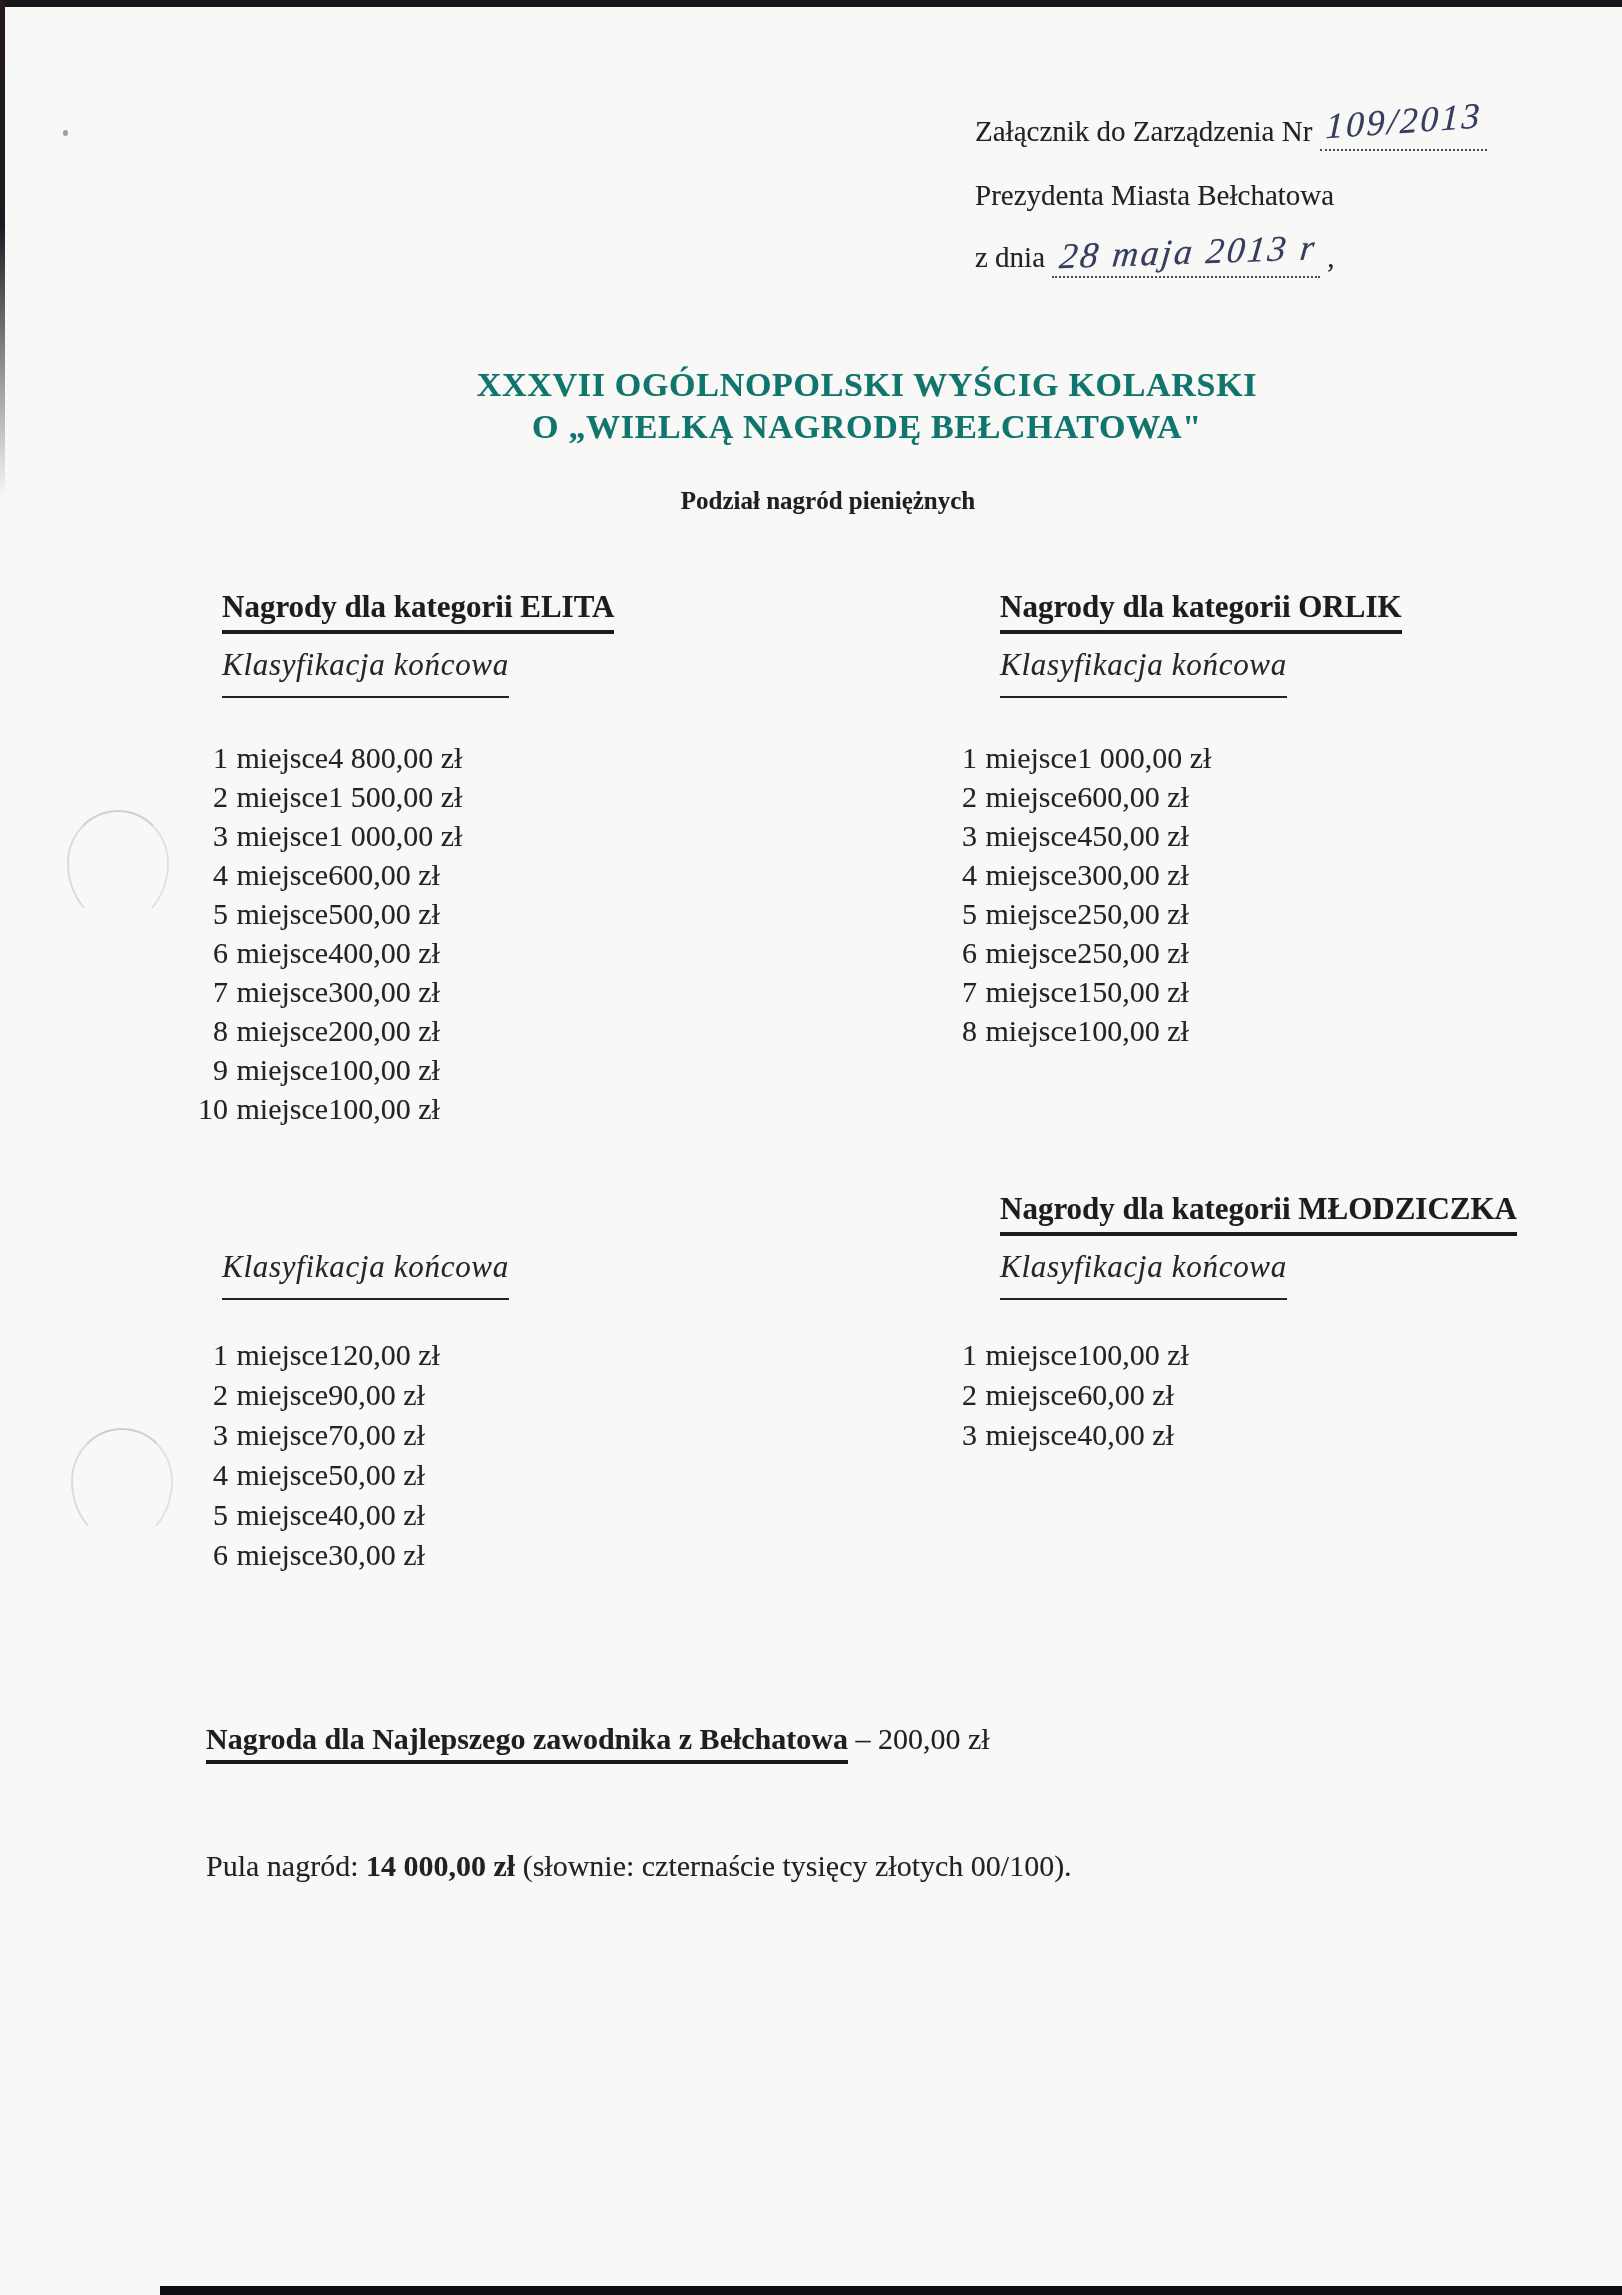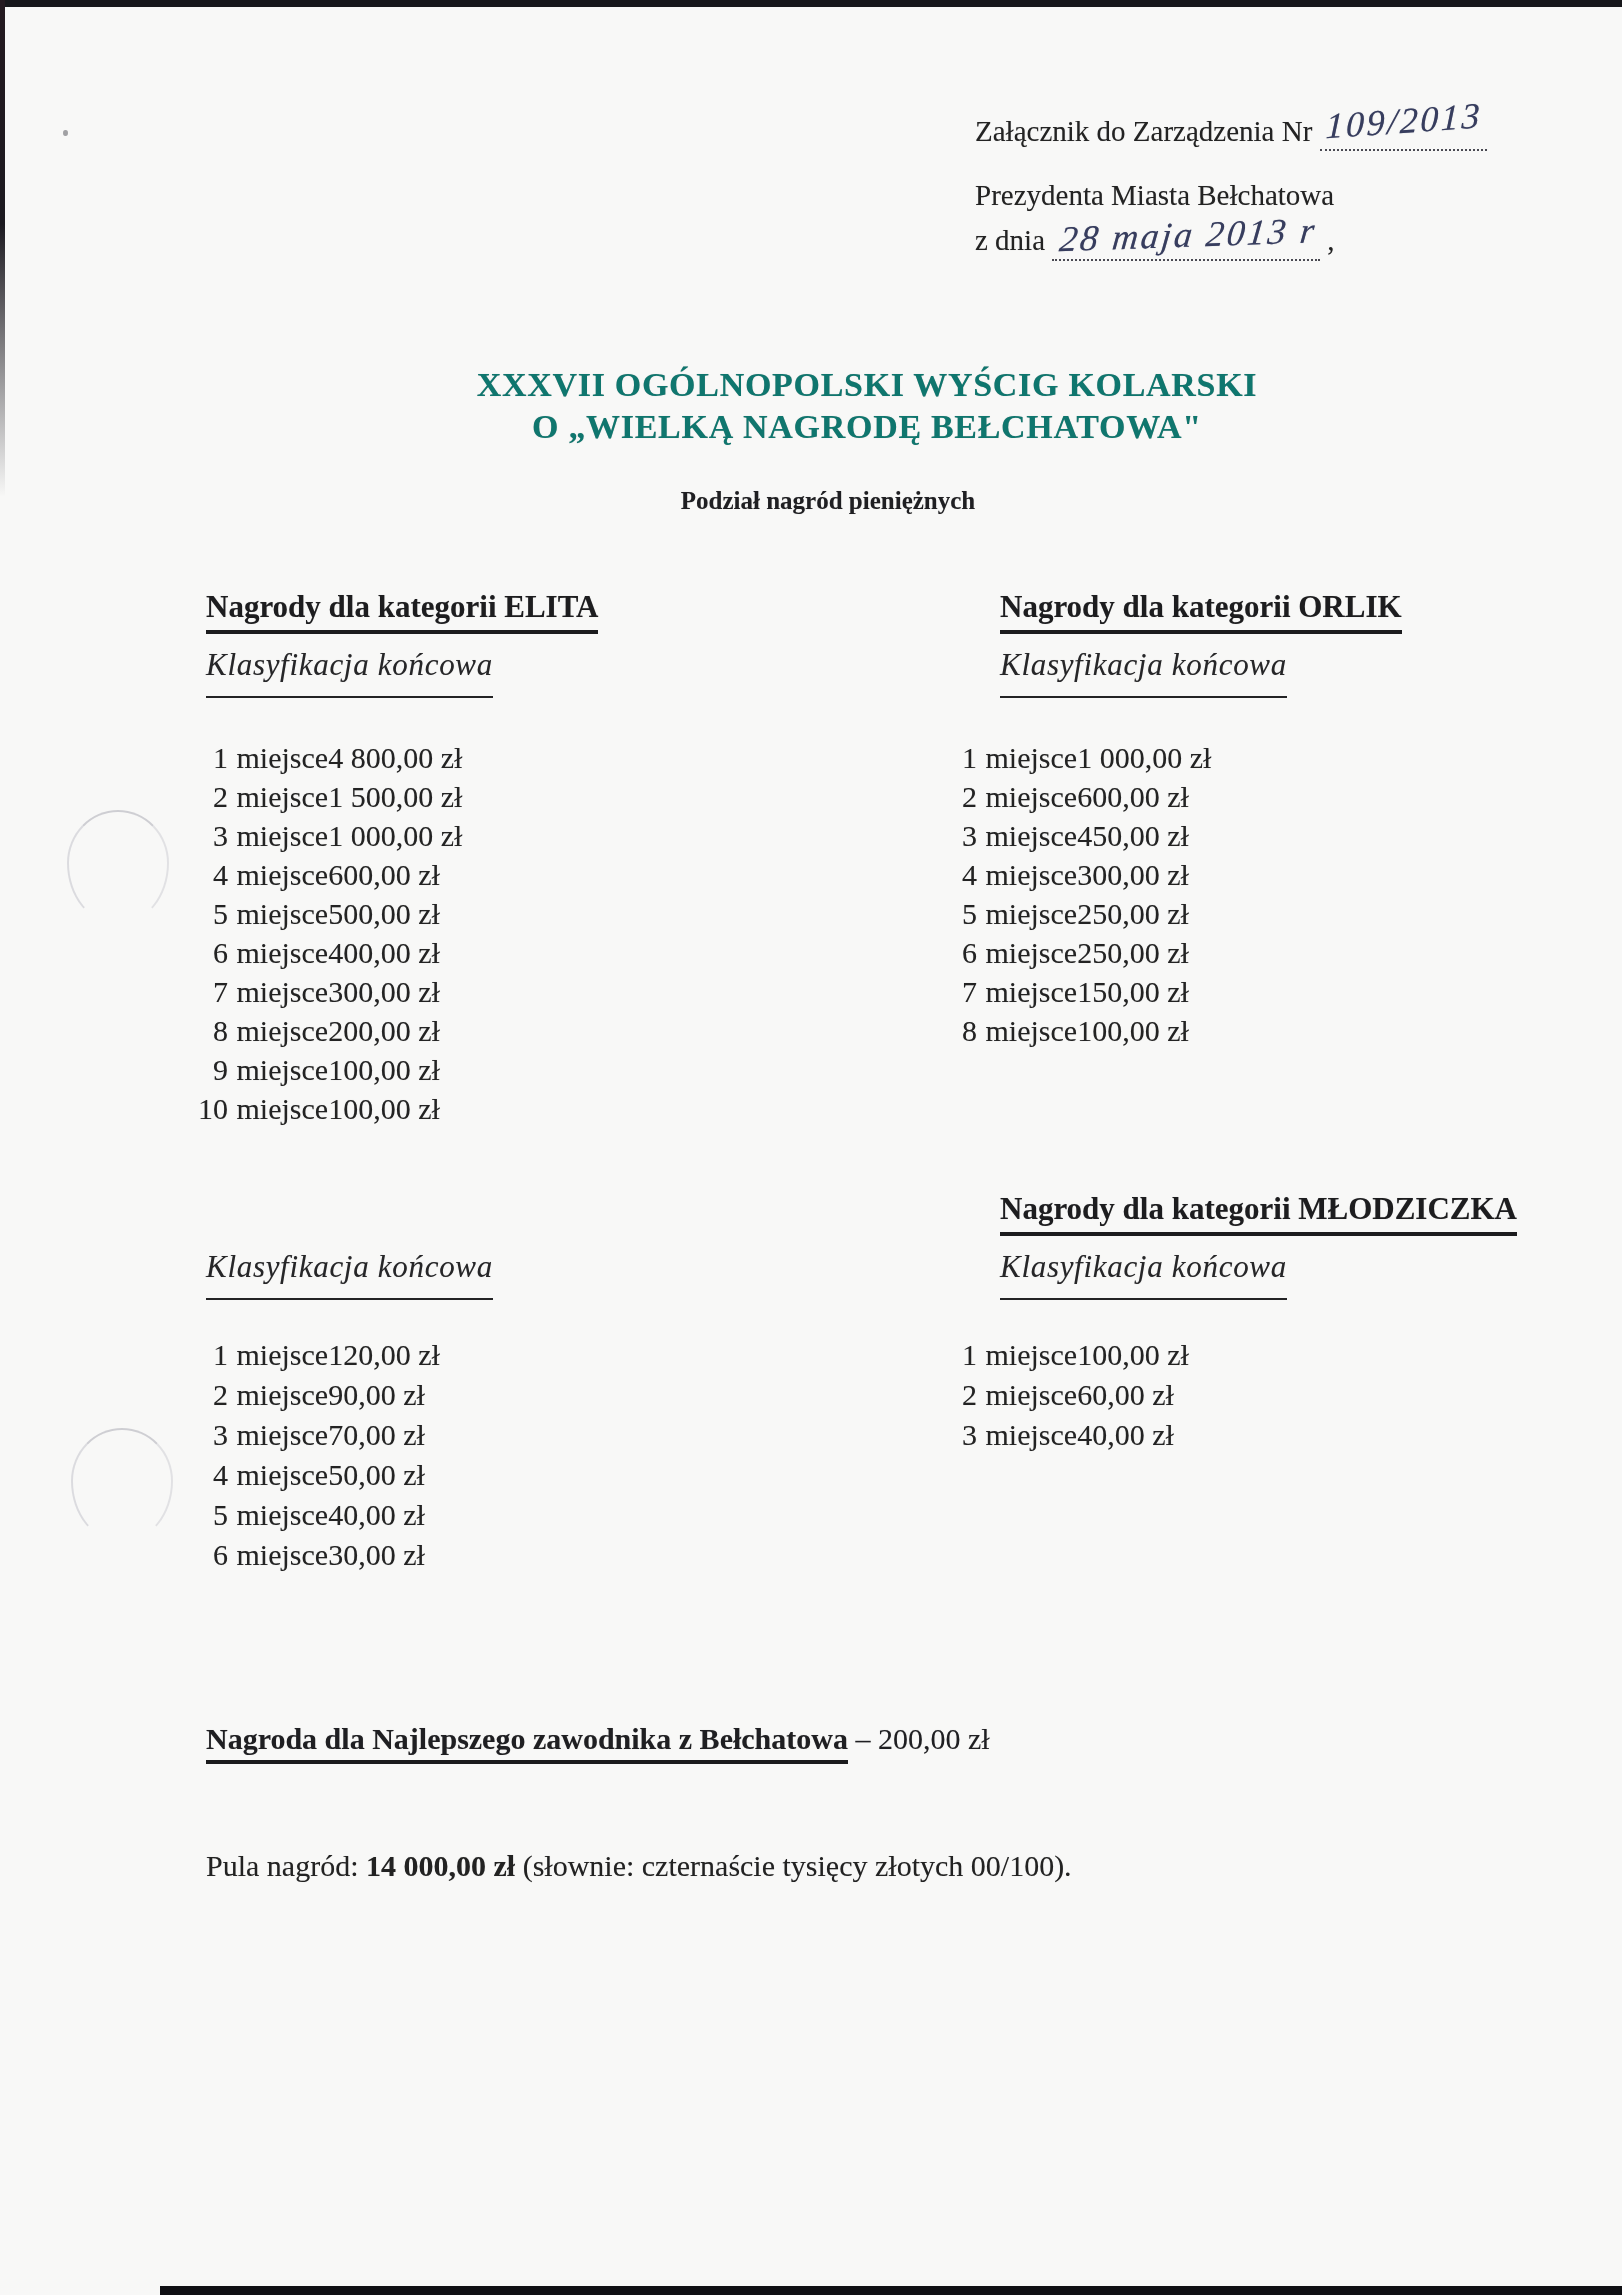--- a/index.html
+++ b/index.html
@@ -18,21 +18,21 @@
   .speck{position:absolute;left:63px;top:130px;width:4.6px;height:5.9px;background:#5a5a60;border-radius:50%;opacity:.55;}
   .arc{position:absolute;width:98px;height:111px;border:2.6px solid transparent;
     border-top:2.6px solid #b9b9c0;border-left:2px solid #cdcdd3;border-right:2px solid #d6d6da;
     border-radius:50% 50% 50% 50%/46% 46% 54% 54%;opacity:.65;}
   .arc1{left:67px;top:810px;}
   .arc2{left:71px;top:1428px;}
 
   
   .hdr{position:absolute;left:975px;top:113px;width:609px;font-size:29px;line-height:37px;}
   .hdr .l1{margin-bottom:26px;white-space:nowrap;}
-  .hdr .l2{margin-bottom:8px;}
+  .hdr .l2{margin-bottom:25px;}
   .hdr .l3{white-space:nowrap;}
   .hw{
     display:inline-block;
     font-style:italic;
     font-size:36px;
     letter-spacing:2.6px;
     color:#373d5e;
     text-shadow:0 0 0.7px rgba(55,61,94,.6);
     transform:rotate(-4deg) skewX(-6deg) translateY(-2.6px);
     transform-origin:left bottom;
@@ -45,21 +45,21 @@
     font-weight:bold;font-size:34px;line-height:42px;letter-spacing:0.7px;color:#0f766e;}
   .subtitle{position:absolute;left:33px;right:0;top:487px;text-align:center;
     font-weight:bold;font-size:25px;color:#1f1f22;}
 
   
   .sec-h{position:absolute;font-weight:bold;font-size:31px;white-space:nowrap;color:#1d1d1f;}
   .sec-h .ul{display:inline-block;border-bottom:4.6px solid #1c1c1e;padding-bottom:4.6px;}
   .sec-sub{position:absolute;font-style:italic;font-size:31px;white-space:nowrap;color:#262628;}
   .sec-sub .ul{display:inline-block;border-bottom:2.6px solid #232325;padding-bottom:13px;letter-spacing:0.7px;}
 
-  .col-l{left:206px;text-align:center;}
+  .col-l{left:222px;text-align:center;}
   .col-r{left:1000px;}
   .band1-h{top:589px;}
   .band1-s{top:647px;}
   .band2-h{top:1191px;}
   .band2-s{top:1249px;}
 
   
   .ptable{position:absolute;font-size:30px;}
   .ptable.t-l{left:185px;width:366px;}
   .ptable.t-r{left:934px;width:376px;}

